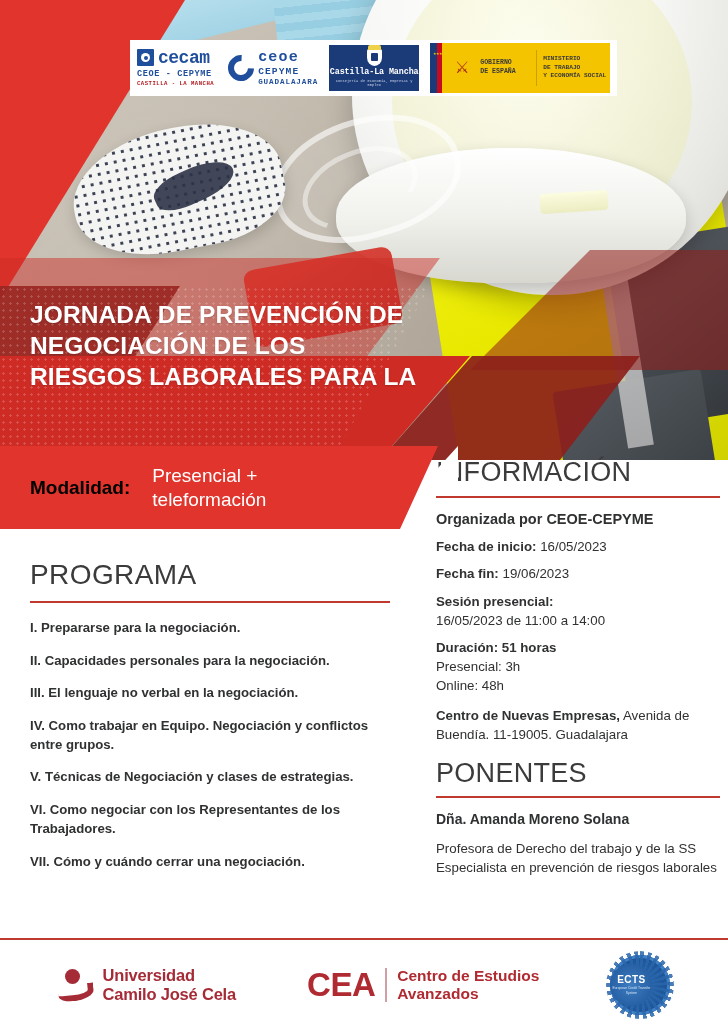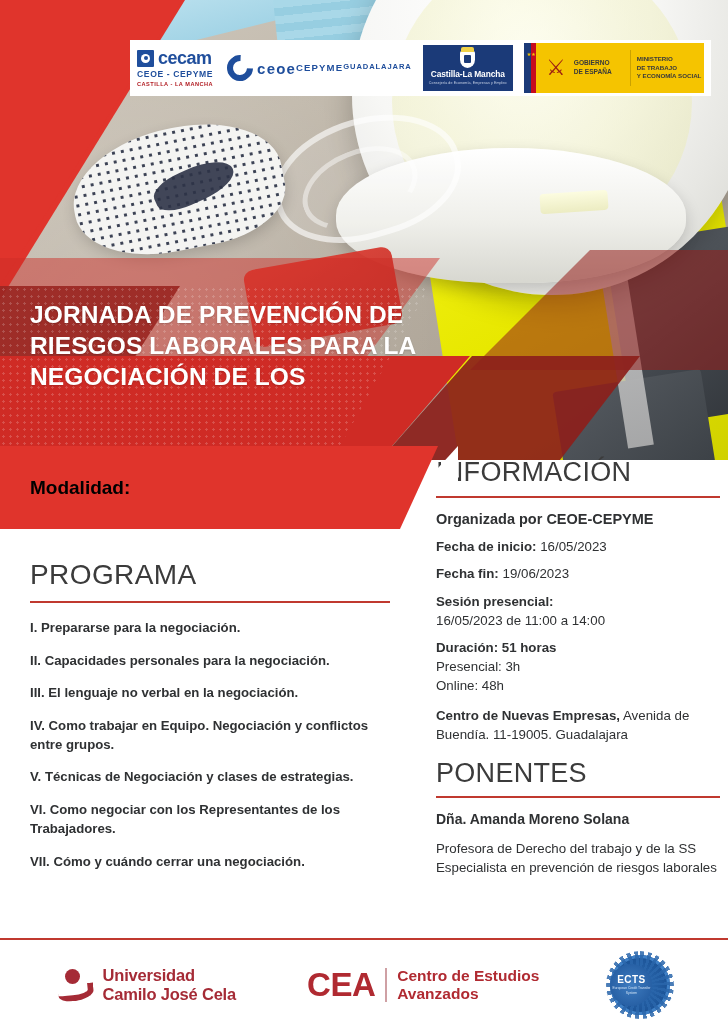--- a/index.html
+++ b/index.html
@@ -504,20 +504,21 @@
     gap: 0;
     z-index: 8;
     height: 56px;
   }
   .logo-card {
     background: #ffffff;
     display: flex;
     align-items: center;
     justify-content: flex-start;
     padding: 4px 7px;
+    font-family: Liberation Mono, monospace;
   }
 
   
   .cecam { display: flex; flex-direction: column; align-items: flex-start; }
   .cecam-top { display: flex; align-items: center; gap: 4px; }
   .cecam-sq {
     width: 17px; height: 17px;
     background: #1f4e9c;
     display: flex; align-items: center; justify-content: center;
     border-radius: 1px;
@@ -557,21 +558,21 @@
 
   
   .ceoe { display: flex; align-items: center; gap: 4px; }
   .ceoe-c {
     width: 26px; height: 26px;
     border-radius: 50%;
     border: 6px solid #1f4e9c;
     border-right-color: transparent;
     transform: rotate(-42deg);
   }
-  .ceoe-txt { display: flex; line-height: 1; }
+  .ceoe-txt { display: flex; flex-direction: column; line-height: 1; }
   .ceoe-1 {
     color: #1f4e9c; font-size: 15px; font-weight: bold;
     letter-spacing: 1.2px;
   }
   .ceoe-2 {
     color: #1f4e9c; font-size: 9.6px; font-weight: bold;
     letter-spacing: 1.1px; margin-top: 2px;
   }
   .ceoe-3 {
     color: #1f4e9c; font-size: 7.6px; font-weight: bold;
@@ -743,26 +744,30 @@
 DE TRABAJO
 Y ECONOMÍA SOCIAL</span>
         </span>
       </div>
     </div>
 
   </div>
 
   <div class="title-block">
     <div class="title-line">JORNADA DE PREVENCIÓN DE</div>
+    <div class="title-line">NEGOCIACIÓN DE LOS</div>
     <div class="title-line">RIESGOS LABORALES PARA LA</div>
-    <div class="title-line">NEGOCIACIÓN DE LOS</div>
   </div>
 
   <div class="modality">
     <span class="modality-label">Modalidad:</span>
+    <span class="modality-value">
+      <span>Presencial +</span><br>
+      <span>teleformación</span>
+    </span>
   </div>
   <div class="notch"></div>
 
   <div class="programa">
     <div class="sec-heading">PROGRAMA</div>
     <div class="sec-rule"></div>
 
     <div class="prog-item">I. Prepararse para la negociación.</div>
     <div class="prog-item">II. Capacidades personales para la negociación.</div>
     <div class="prog-item">III. El lenguaje no verbal en la negociación.</div>

